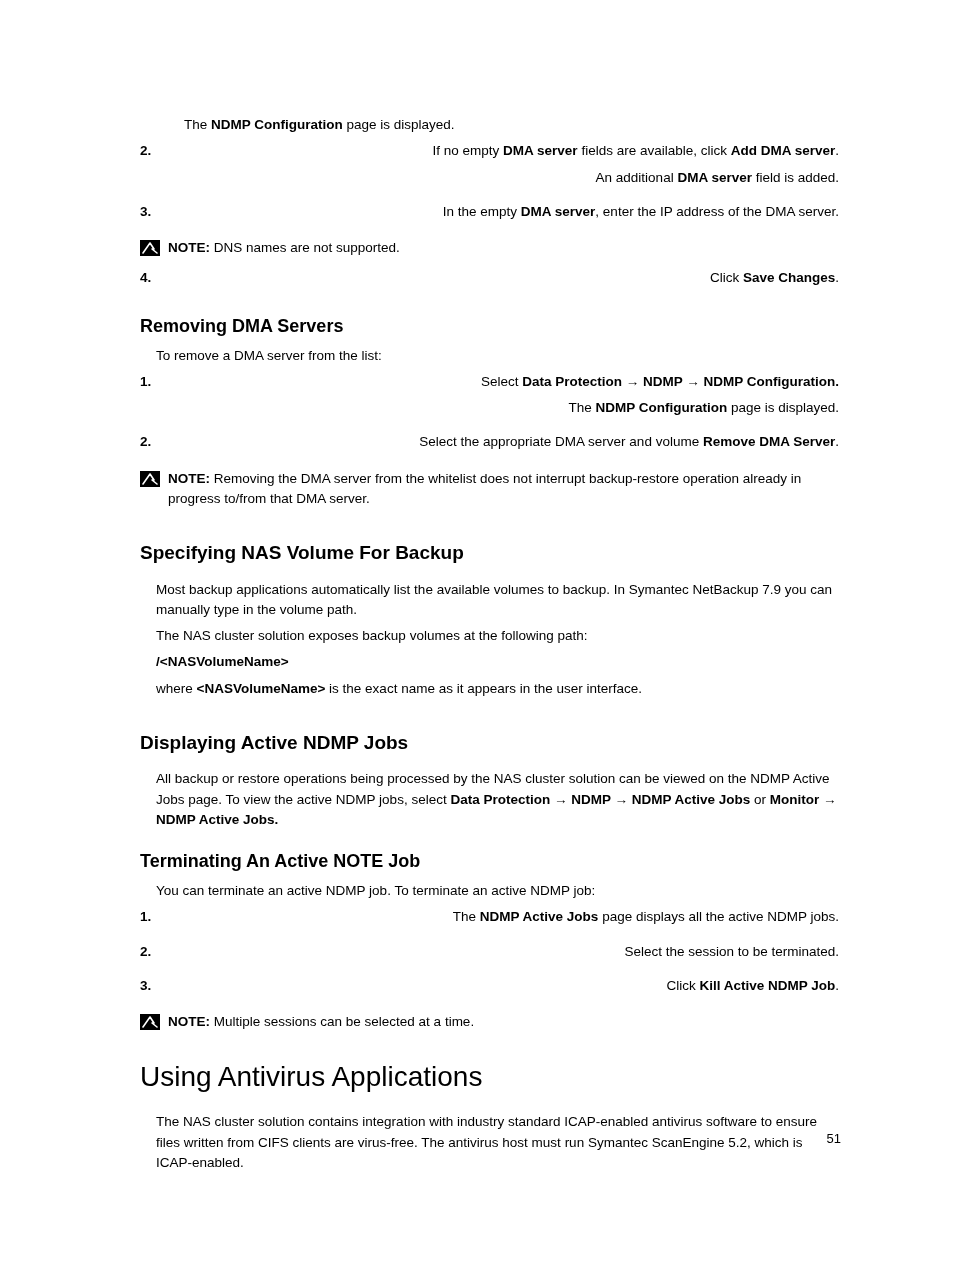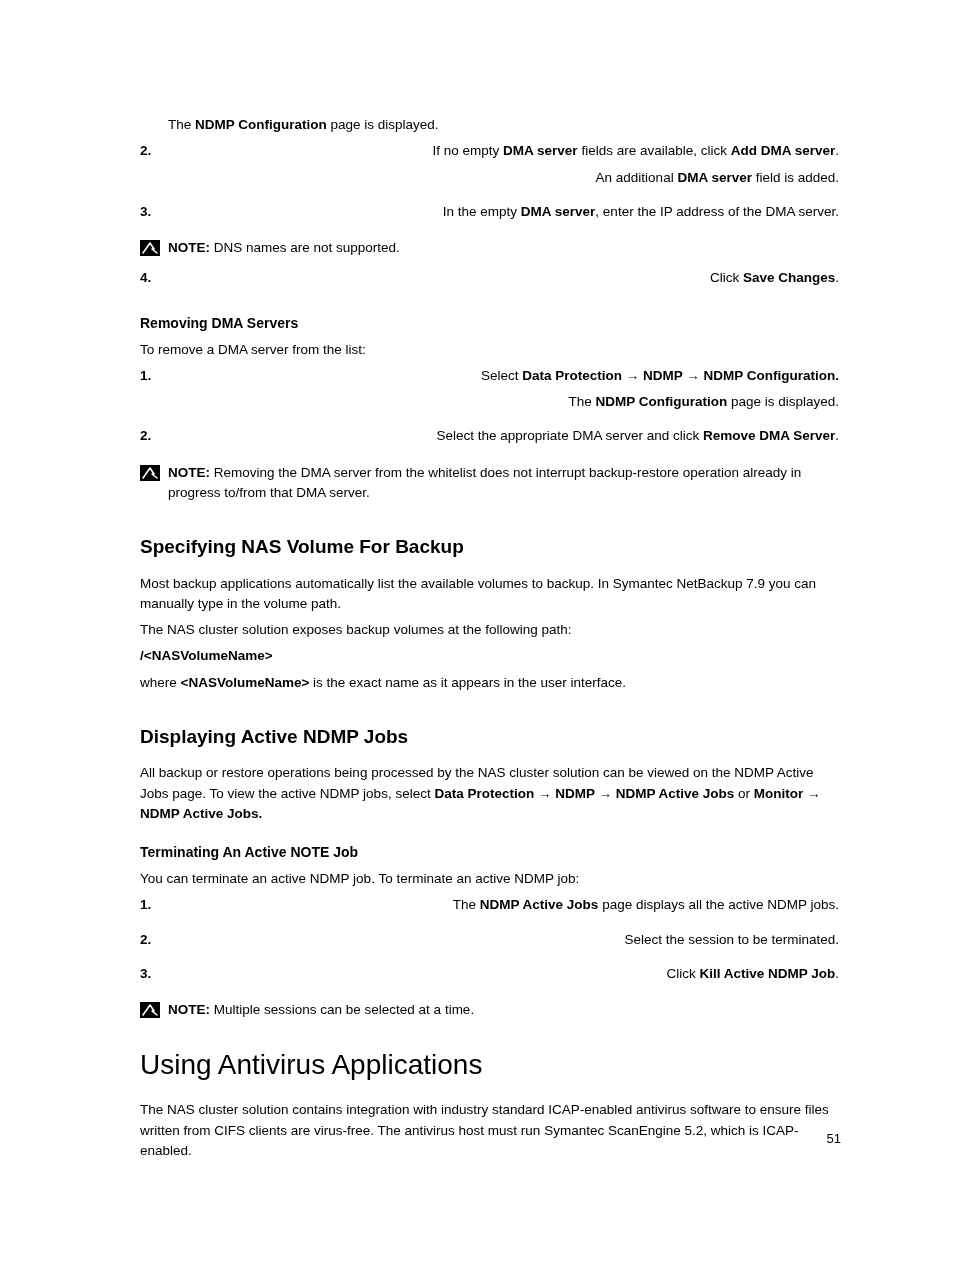--- a/index.html
+++ b/index.html
@@ -17,21 +17,21 @@
     padding: 115px 115px 80px 140px;
     box-sizing: border-box;
     position: relative;
   }
   .page-number {
     position: absolute;
     bottom: 120px;
     right: 113px;
     font-size: 13px;
   }
-  p { margin: 0 0 6px 0; }
+  p { margin: 0 0 6px 16px; }
   ol.numlist {
     list-style: none;
     padding: 0;
     margin: 0 0 10px 0;
   }
   ol.numlist > li {
     display: flex;
     align-items: flex-start;
     margin-bottom: 8px;
   }
@@ -51,21 +51,21 @@
   }
   .note-icon {
     flex: 0 0 20px;
     width: 20px;
     margin-right: 8px;
     margin-top: 2px;
   }
   .note-text { flex: 1; }
   .note-icon svg { display: block; }
   h2.sub {
-    font-size: 14px;
+    font-size: 18px;
     font-weight: bold;
     margin: 18px 0 6px 0;
   }
   h2.section {
     font-size: 19px;
     font-weight: bold;
     margin: 30px 0 12px 0;
   }
   h1.major {
     font-size: 28px;
@@ -128,21 +128,21 @@
     <li>
       <span class="num">1.</span>
       <div class="content">
         <p><span>Select </span><span class="bold">Data Protection → NDMP → NDMP Configuration.</span></p>
         <p><span>The </span><span class="bold">NDMP Configuration</span><span> page is displayed.</span></p>
       </div>
     </li>
     <li>
       <span class="num">2.</span>
       <div class="content">
-        <p><span>Select the appropriate DMA server and click </span><span class="bold">Remove DMA Server</span><span>.</span></p>
+        <p><span>Select the appropriate DMA server and volume </span><span class="bold">Remove DMA Server</span><span>.</span></p>
       </div>
     </li>
   </ol>
 
   <div class="note-row">
     <span class="note-icon">
       <svg viewBox="0 0 20 16" width="20" height="16">
           <rect x="0" y="0" width="20" height="16" fill="#000"></rect>
           <path d="M3 13 L10 3 L14 9 L12 9 L17 13" fill="none" stroke="#fff" stroke-width="1.6" stroke-linejoin="round" stroke-linecap="round"></path>
         </svg>

